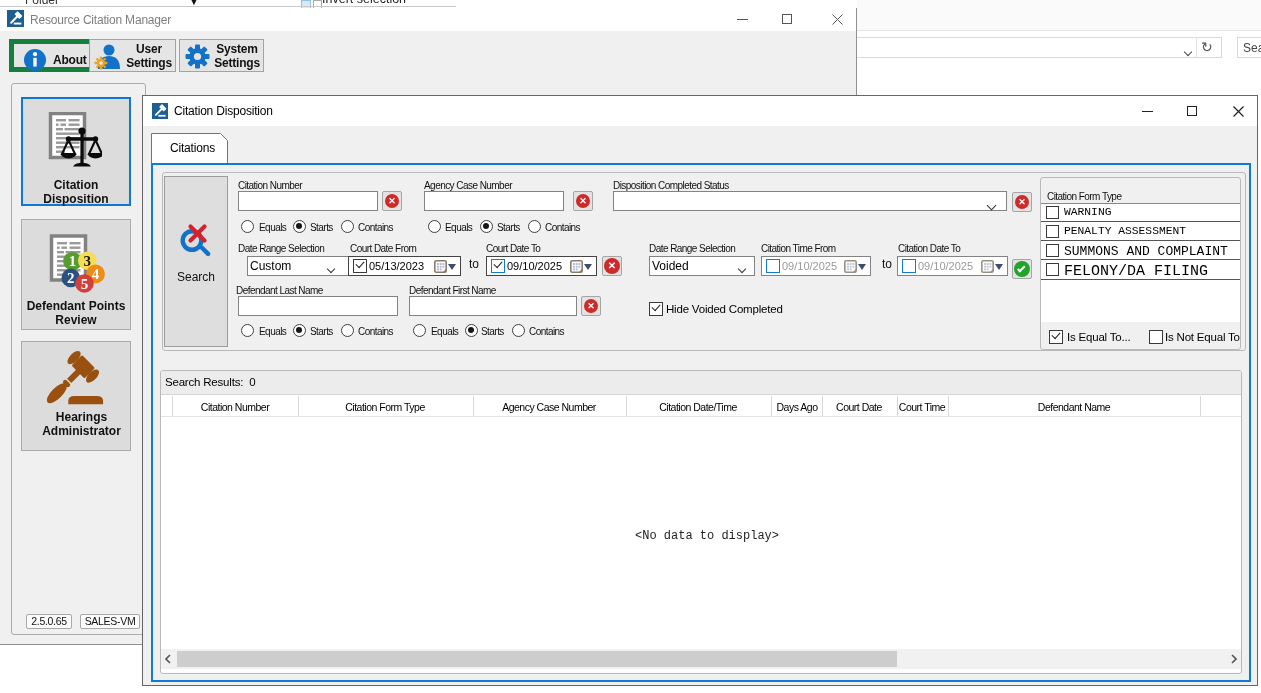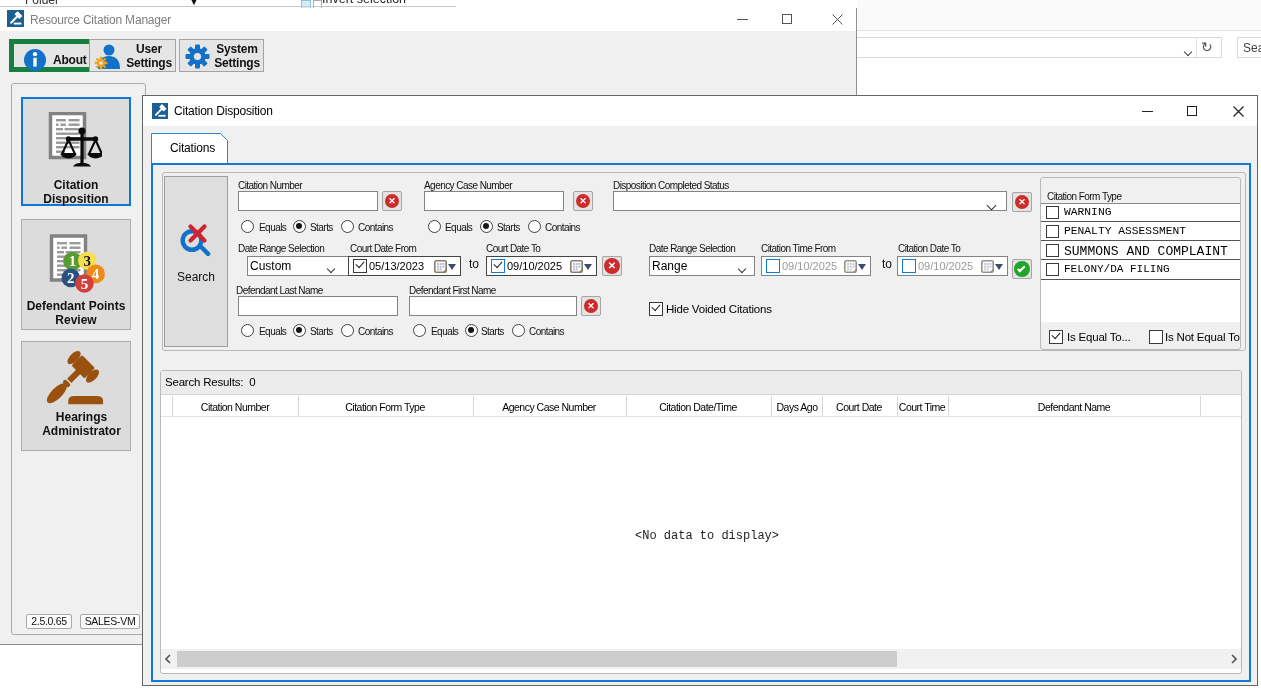--- a/index.html
+++ b/index.html
@@ -313,21 +313,21 @@
           <rect x="5.7" y="8.4" width="2" height="2"></rect>
         </g>
         <path d="M9 12 L12 9 L12 12 Z" fill="#8a7a6c"></path>
       </svg>
     <div class="darr" style="left:97px;top:7px;"></div>
   </div>
   <div class="clrbtn" style="left:459px;top:160px;">
       <div class="redc" style="width:16px;height:16px;font-size:10px;">✕</div>
     </div>
 
-  <div class="inp" style="left:506px;top:160px;width:106px;height:20px;font-size:12px;color:#000;line-height:19px;padding-left:2px;">Range</div>
+  <div class="inp" style="left:506px;top:160px;width:106px;height:20px;font-size:12px;color:#000;line-height:19px;padding-left:2px;">Voided</div>
   <div class="abs" style="left:596px;top:162px;"><span class="chev" style="width:6px;height:6px;border-color:#333;"></span></div>
 
   <div class="inp" style="left:618px;top:160px;width:110px;height:20px;">
     <div class="cb" style="left:4px;top:2px;border-color:#0f7bd7;"></div>
     <div class="dt" style="left:20px;color:#9a9a9a;">09/10/2025</div>
     <svg class="cal" style="left:82px;top:3px;" viewBox="0 0 13 13">
         <rect x="0.8" y="0.8" width="11.4" height="11.4" rx="1.5" fill="#fdfdfd" stroke="#9a9186" stroke-width="1.6"></rect>
         <g fill="#c8cdd9">
           <rect x="3" y="3" width="2" height="2"></rect>
           <rect x="5.7" y="3" width="2" height="2"></rect>
@@ -371,21 +371,21 @@
   <div class="lbl" style="left:93px;top:189px;">Defendant Last Name</div>
   <div class="lbl" style="left:266px;top:189px;">Defendant First Name</div>
 
   <div class="inp" style="left:95px;top:200px;width:160px;height:20px;"></div>
   <div class="inp" style="left:266px;top:200px;width:168px;height:20px;"></div>
   <div class="clrbtn" style="left:438px;top:200px;">
       <div class="redc">✕</div>
     </div>
 
   <div class="cb chk" style="left:506px;top:206px;"></div>
-  <div class="abs" style="left:523px;top:207px;font-size:11.5px;letter-spacing:-0.2px;color:#000;">Hide Voided Citations</div>
+  <div class="abs" style="left:523px;top:207px;font-size:11.5px;letter-spacing:-0.2px;color:#000;">Hide Voided Completed</div>
 
   <div class="radio" style="left:98px;top:228px;"></div>
     <div class="lbl" style="left:116px;top:230px;">Equals</div>
   <div class="radio sel" style="left:150px;top:228px;"></div>
     <div class="lbl" style="left:167px;top:230px;">Starts</div>
   <div class="radio" style="left:198px;top:228px;"></div>
     <div class="lbl" style="left:215px;top:230px;">Contains</div>
   <div class="radio" style="left:270px;top:228px;"></div>
     <div class="lbl" style="left:288px;top:230px;">Equals</div>
   <div class="radio sel" style="left:322px;top:228px;"></div>
@@ -400,21 +400,21 @@
       <div class="abs" style="left:0;top:36px;width:199px;height:1px;background:#555;"></div>
       <div class="abs" style="left:0;top:55px;width:199px;height:1px;background:#555;"></div>
       <div class="abs" style="left:0;top:75px;width:199px;height:1px;background:#555;"></div>
       <div class="cb" style="left:5px;top:2px;width:13px;height:13px;"></div>
         <div class="abs mono" style="left:23px;top:2px;font-size:11.3px;color:#000;">WARNING</div>
       <div class="cb" style="left:5px;top:21px;width:13px;height:13px;"></div>
         <div class="abs mono" style="left:23px;top:21px;font-size:11.3px;color:#000;">PENALTY ASSESSMENT</div>
       <div class="cb" style="left:5px;top:40px;width:13px;height:13px;"></div>
         <div class="abs mono" style="left:23px;top:40px;font-size:13px;color:#000;">SUMMONS AND COMPLAINT</div>
       <div class="cb" style="left:5px;top:59px;width:13px;height:13px;"></div>
-        <div class="abs mono" style="left:23px;top:59px;font-size:11px;color:#000;">FELONY/DA FILING</div>
+        <div class="abs mono" style="left:23px;top:59px;font-size:15px;color:#000;">FELONY/DA FILING</div>
     </div>
     <div class="cb chk" style="left:8px;top:152px;"></div>
     <div class="abs" style="left:26px;top:153px;font-size:11.5px;letter-spacing:-0.2px;color:#000;">Is Equal To...</div>
     <div class="cb" style="left:108px;top:152px;"></div>
     <div class="abs" style="left:124px;top:153px;font-size:11.5px;letter-spacing:-0.2px;color:#000;">Is Not Equal To</div>
   </div>
 
   <div class="grp" style="left:17px;top:274px;width:1082px;height:304px;background:#fff;overflow:hidden;">
     <div class="abs" style="left:0;top:0;width:1080px;height:24px;background:#ececec;border-bottom:1px solid #d5d5d5;"></div>
     <div class="abs" style="left:4px;top:5px;font-size:11.5px;letter-spacing:-0.2px;color:#000;">Search Results:&nbsp; 0</div>

